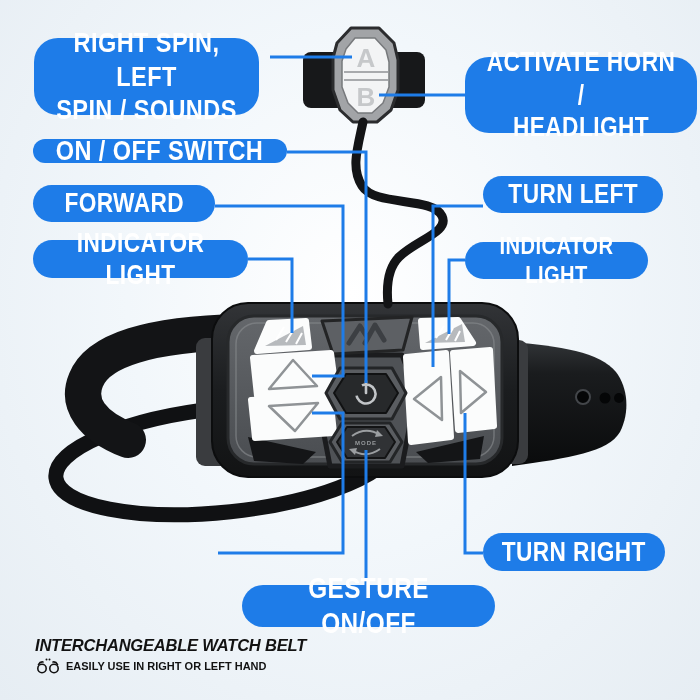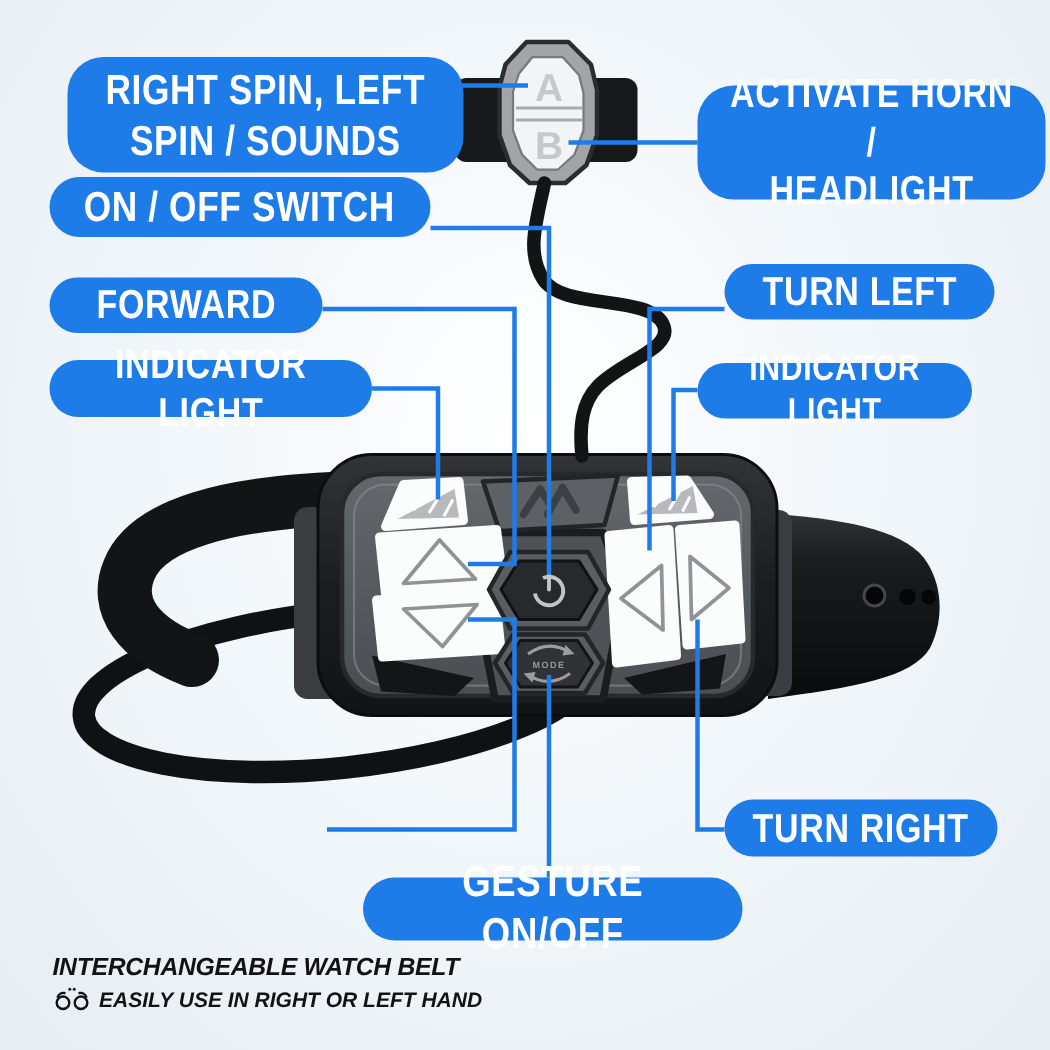--- a/index.html
+++ b/index.html
@@ -14,21 +14,21 @@
     border-radius:20px;z-index:5;
   }
   .ct{
     font-family:"Liberation Sans",sans-serif;font-weight:bold;color:#ffffff;
     transform:scaleX(0.84);white-space:pre-line;text-align:center;line-height:1.2;
     letter-spacing:0.5px;display:inline-block;
   }
   .footer{position:absolute;left:35px;z-index:5;color:#121212;}
   .footer-title{top:636px;font-weight:bold;font-style:italic;font-size:16.5px;letter-spacing:-0.2px;}
   .footer-sub{top:657px;display:flex;align-items:center;gap:5px;}
-  .footer-sub-text{font-weight:bold;font-style:italic;font-size:14px;letter-spacing:0px;}
+  .footer-sub-text{font-weight:bold;font-size:11px;letter-spacing:0px;}
 </style>
 </head>
 <body>
 
 <div id="stage">
 
   <svg id="artwork" viewBox="0 0 700 700">
     <defs>
       <linearGradient id="strapGrad" x1="0" y1="0" x2="0" y2="1">
         <stop offset="0" stop-color="#313437"></stop>
@@ -146,29 +146,29 @@
       <polyline points="215,206 343,206 343,376 312,376"></polyline>
       <polyline points="248,259 292,259 292,333"></polyline>
       <polyline points="483,206 433,206 433,367"></polyline>
       <polyline points="465,260 449,260 449,334"></polyline>
       <polyline points="218,553 343,553 343,413 312,413"></polyline>
       <polyline points="366,450 366,585"></polyline>
       <polyline points="483,553 465,553 465,413"></polyline>
     </g>
   </svg>
 
-  <div class="callout" style="left:45px;top:38px;width:264px;height:77px;border-radius:24px">
+  <div class="callout" style="left:34px;top:38px;width:225px;height:77px;border-radius:24px">
     <span class="ct" style="font-size:28px">RIGHT SPIN, LEFT
 SPIN / SOUNDS</span>
   </div>
   <div class="callout" style="left:465px;top:57px;width:232px;height:76px;border-radius:24px">
     <span class="ct" style="font-size:27px">ACTIVATE HORN /
 HEADLIGHT</span>
   </div>
-  <div class="callout" style="left:33px;top:118px;width:254px;height:40px">
+  <div class="callout" style="left:33px;top:139px;width:254px;height:24px">
     <span class="ct" style="font-size:28px">ON / OFF SWITCH</span>
   </div>
   <div class="callout" style="left:33px;top:185px;width:182px;height:37px">
     <span class="ct" style="font-size:27px">FORWARD</span>
   </div>
   <div class="callout" style="left:33px;top:240px;width:215px;height:38px">
     <span class="ct" style="font-size:27px">INDICATOR LIGHT</span>
   </div>
   <div class="callout" style="left:483px;top:176px;width:180px;height:37px">
     <span class="ct" style="font-size:27px">TURN LEFT</span>

